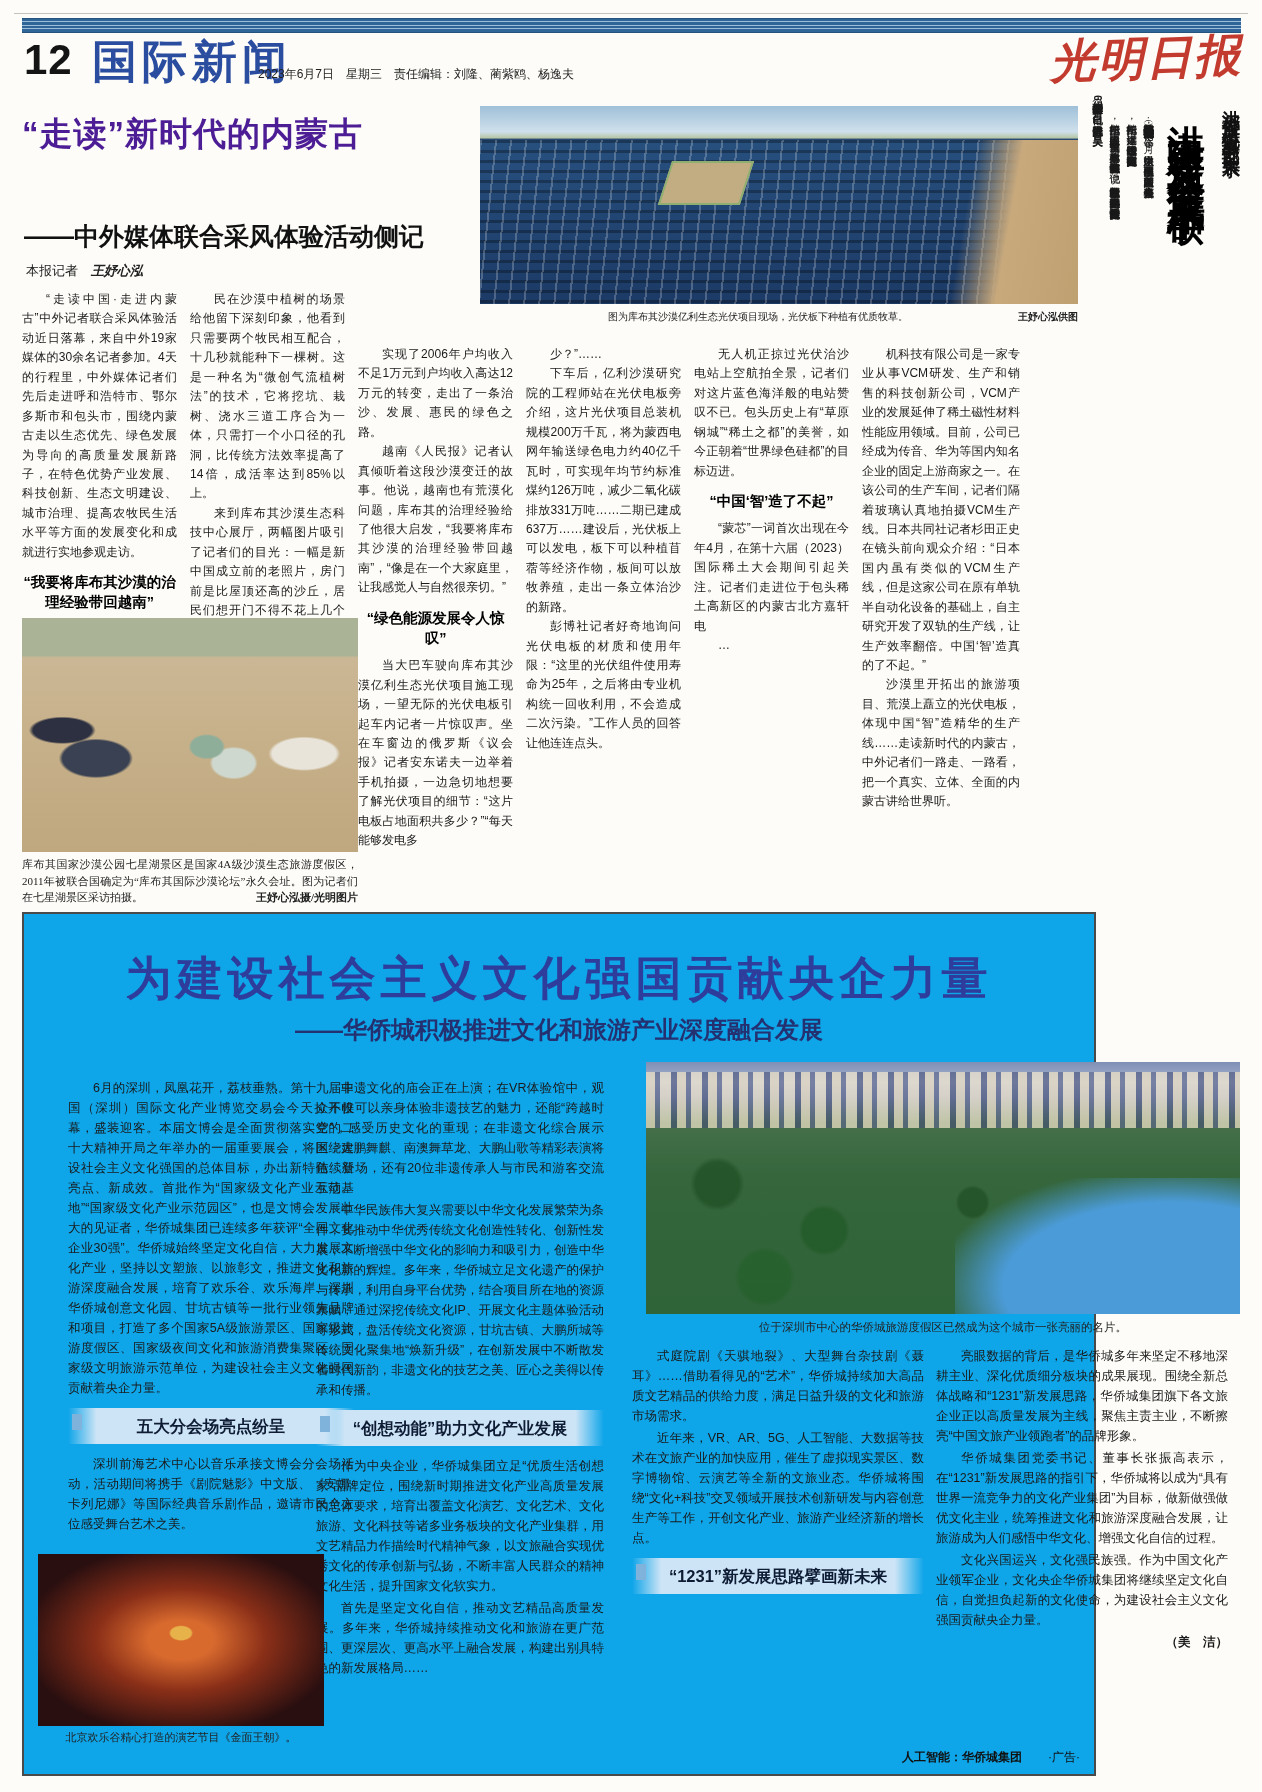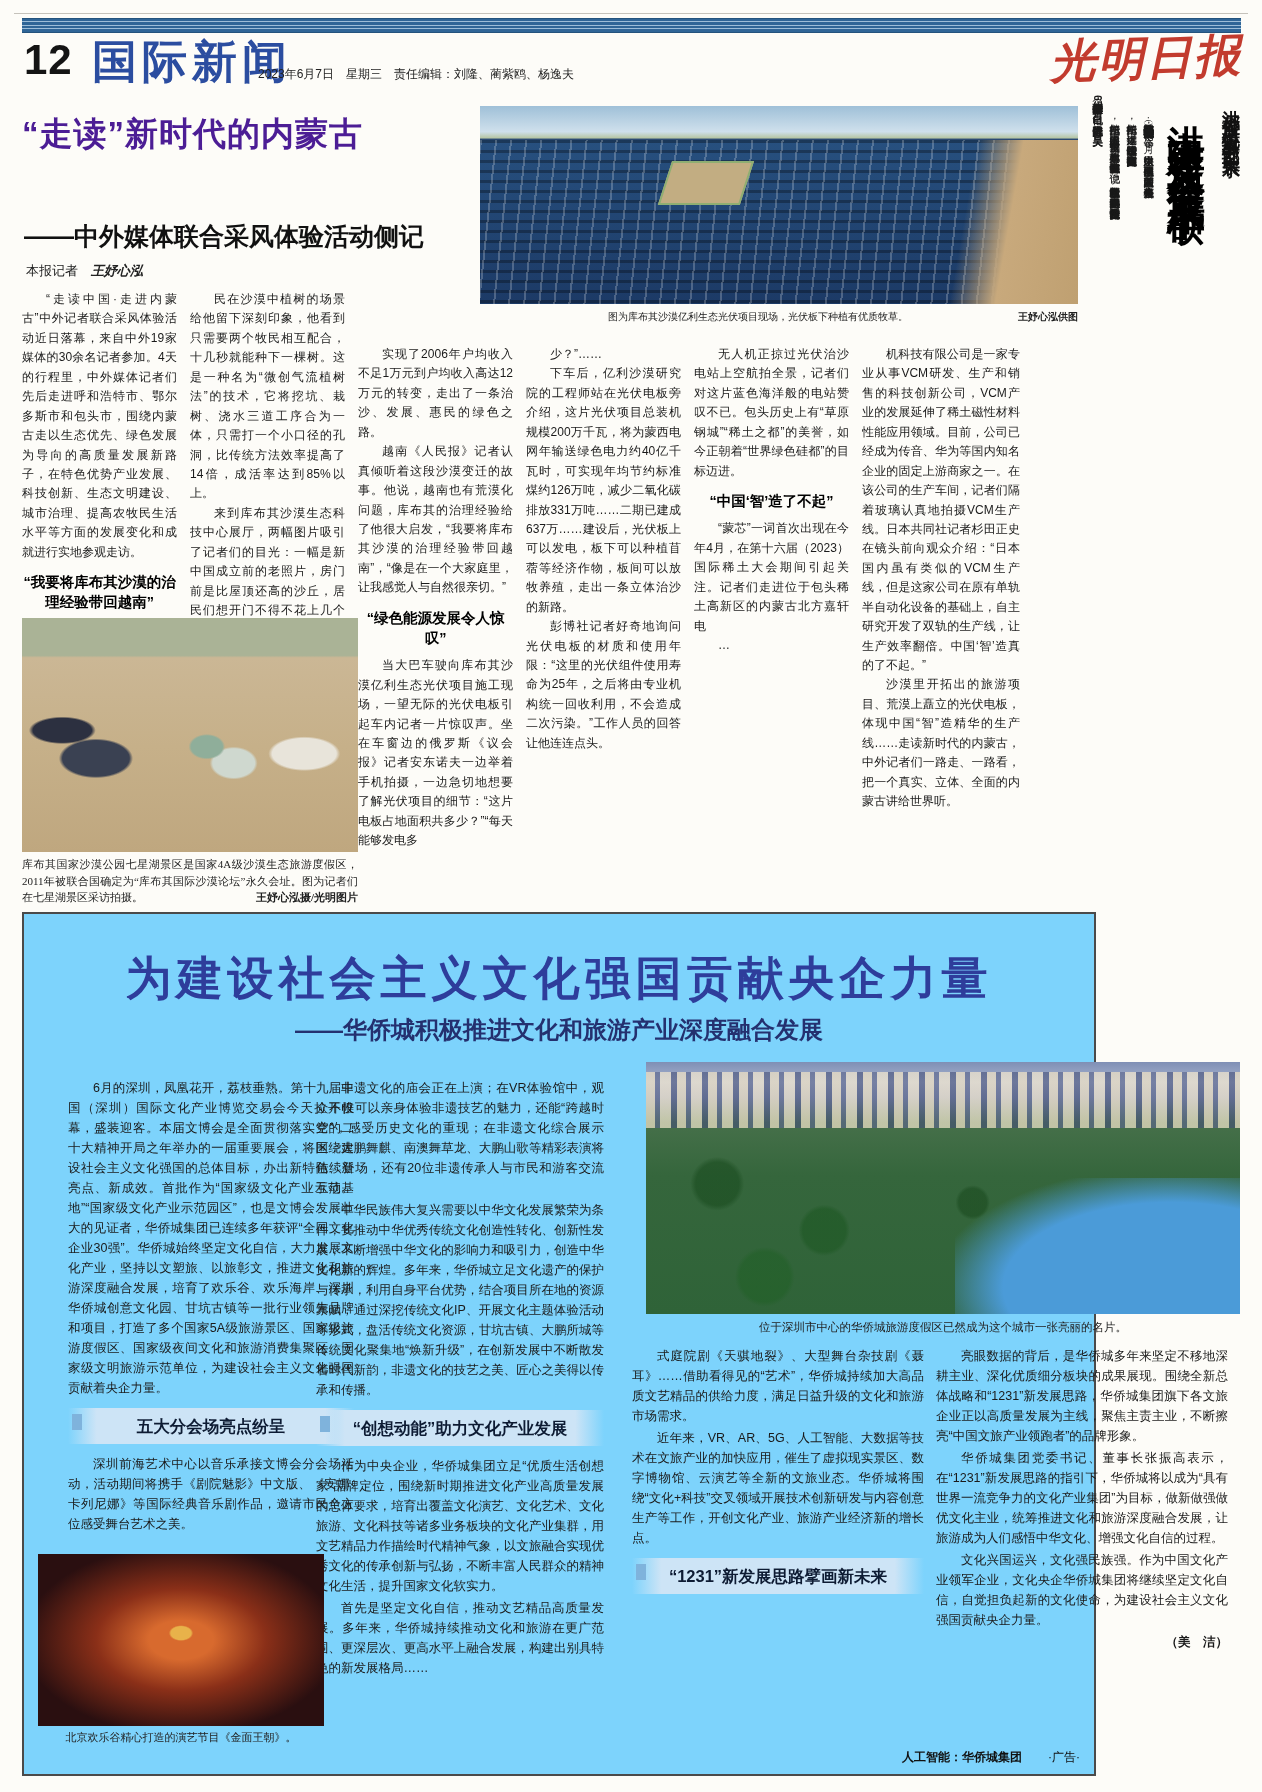--- a/index.html
+++ b/index.html
@@ -88,21 +88,21 @@
     writing-mode:vertical-rl;overflow:hidden;
   }
   .side-kicker{font-size:18px;font-weight:700;letter-spacing:4px;padding-left:6px;color:#111;}
   .side-title{font-size:38px;font-weight:800;letter-spacing:7px;line-height:1.15;padding:0 6px;color:#000;}
   .side-body p{margin:0;font-size:10.5px;line-height:1.62;text-indent:2em;color:#1a1a1a;text-align:justify;}
   .side-endnote{font-size:10.5px;line-height:1.62;font-weight:700;margin:0;}
 
   
   .ad{
     position:absolute;left:22px;top:912px;width:1074px;height:864px;
-    border:2px solid #4a4a4a;box-sizing:border-box;background:#7dd3fc;
+    border:2px solid #4a4a4a;box-sizing:border-box;background:#0ea5e9;
   }
   .ad-title{
     margin:34px 0 0 0;text-align:center;font-size:46px;font-weight:800;
     color:#2e3d9b;letter-spacing:5px;
     font-family:"Liberation Serif","DejaVu Serif",serif;
   }
   .ad-subtitle{margin:4px 0 0 0;text-align:center;font-size:24px;font-weight:700;color:#24306f;}
   .adcol{position:absolute;overflow:hidden;font-size:12.5px;line-height:1.6;text-align:justify;}
   .adcol p{margin:0 0 2px 0;text-indent:2em;}
   .band{

